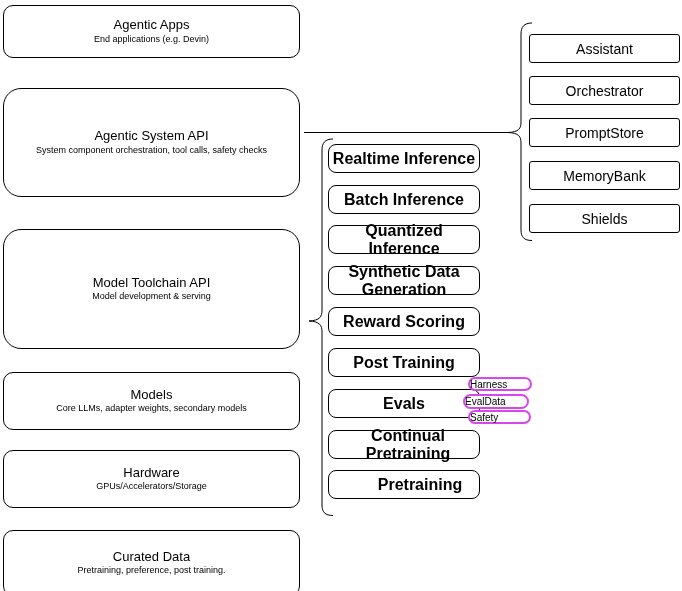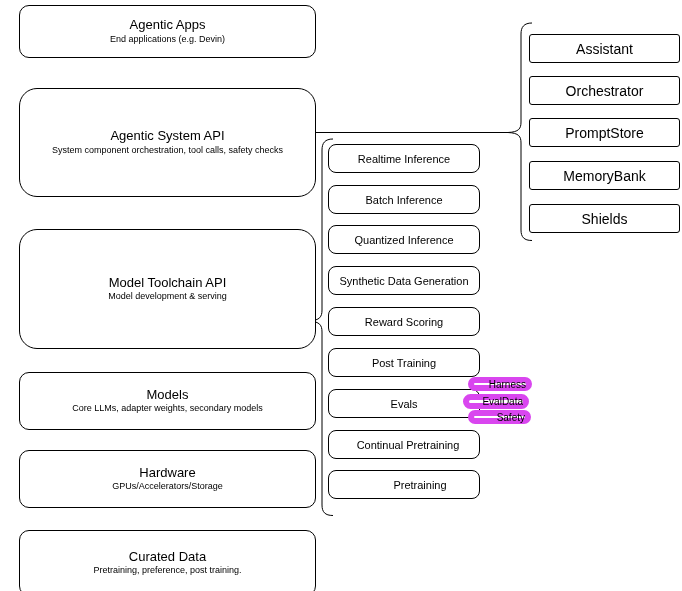--- a/index.html
+++ b/index.html
@@ -29,66 +29,66 @@
     border: 1px solid #000;
     border-radius: 10px;
     background: #fff;
     display: flex;
     flex-direction: column;
     justify-content: center;
     align-items: center;
     gap: 2px;
     z-index: 2;
     text-align: center;
-    margin-left: 16px;
   }
   .lbox.big { border-radius: 18px; }
   .box-title { font-size: 13px; line-height: 1.1; }
   .box-subtitle { font-size: 9px; line-height: 1.1; }
   
   .mbox {
     position: absolute;
     left: 328px;
     width: 152px;
     height: 29px;
     border: 1px solid #000;
     border-radius: 8px;
     background: #fff;
     display: flex;
     align-items: center;
     justify-content: center;
-    font-size: 11px;
+    font-size: 16px;
     z-index: 2;
     text-align: center;
+    font-weight: bold;
   }
   
   .rbox {
     position: absolute;
     left: 529px;
     width: 151px;
     height: 29px;
     border: 1px solid #000;
     border-radius: 3px;
     background: #fff;
     display: flex;
     align-items: center;
     justify-content: center;
     font-size: 14px;
     z-index: 2;
     text-align: center;
   }
   
   .pill {
     position: absolute;
-    border: 6px solid #d946ef;
+    border: 2px solid #d946ef;
     border-radius: 8px;
     background: #fff;
     display: flex;
     align-items: center;
-    justify-content: flex-end;
+    justify-content: flex-start;
     font-size: 10px;
     z-index: 3;
     text-align: center;
   }
 </style>
 </head>
 <body>
 
 <div class="canvas">
 

